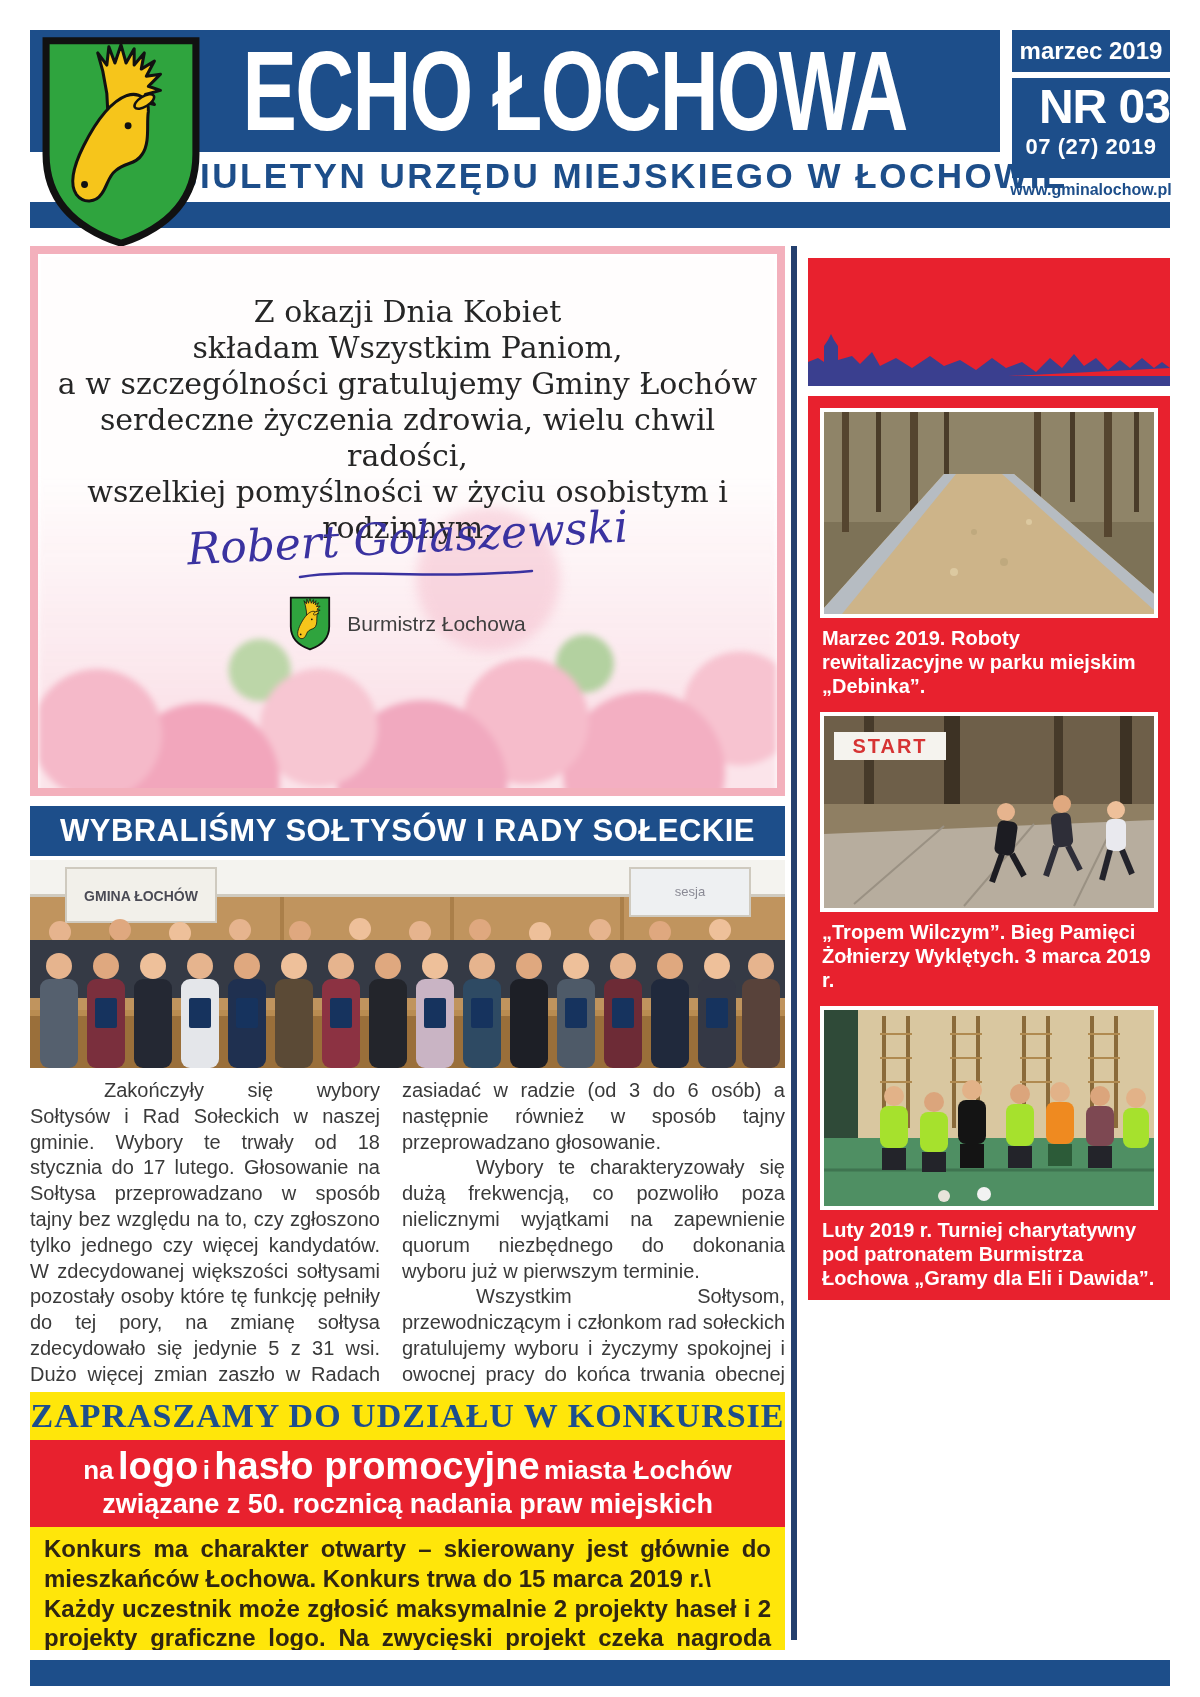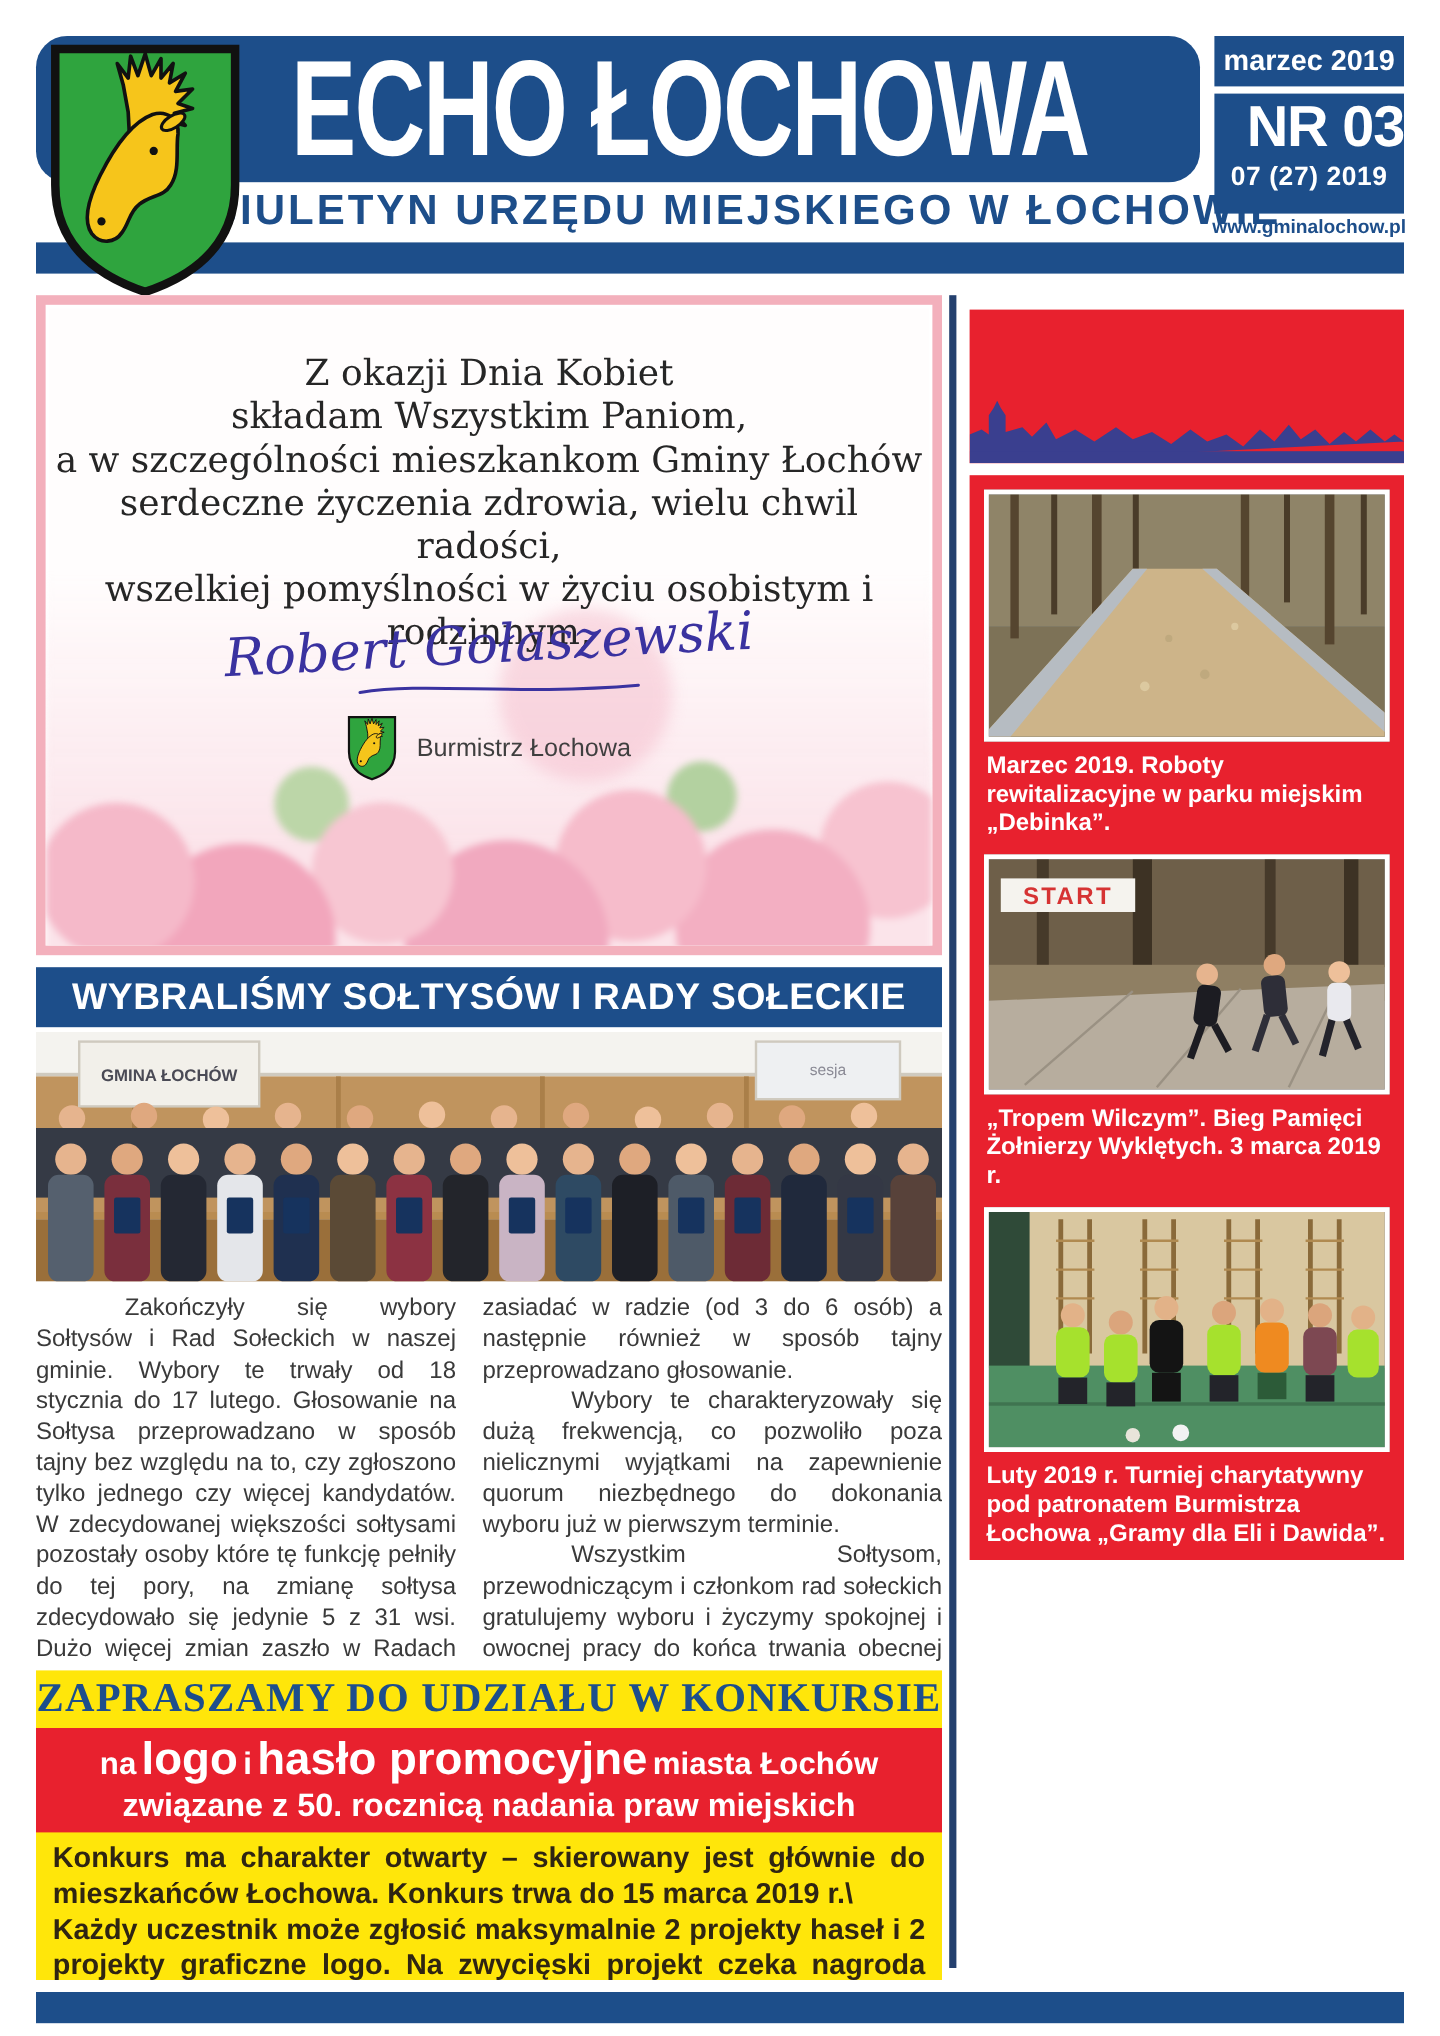--- a/index.html
+++ b/index.html
@@ -3,21 +3,21 @@
 <meta charset="utf-8">
 <title>Echo Łochowa</title>
 <style>
   html,body{margin:0;padding:0;background:#e9e9e9;}
   .page{position:relative;width:1200px;height:1697px;background:#ffffff;margin:0 auto;
         font-family:"Liberation Sans",sans-serif;overflow:hidden;}
   .abs{position:absolute;}
 
   
   .band-title{left:30px;top:30px;width:970px;height:122px;background:#1d4e8a;
-              display:flex;align-items:center;justify-content:center;padding-left:120px;box-sizing:border-box;border-radius:26px;}
+              display:flex;align-items:center;justify-content:center;padding-left:120px;box-sizing:border-box;}
   .nl-title{font-size:96px;font-weight:bold;color:#fff;white-space:nowrap;letter-spacing:-2px;
             transform:scale(.85,1.18);}
   .band-sub{left:30px;top:152px;width:970px;height:48px;background:#fff;
             display:flex;align-items:center;justify-content:center;padding-left:210px;box-sizing:border-box;}
   .nl-sub{color:#1d4e8a;font-weight:bold;font-size:35px;letter-spacing:2.5px;white-space:nowrap;}
   .band-bottom{left:30px;top:202px;width:1140px;height:26px;background:#1d4e8a;}
   .issue-month{left:1012px;top:30px;width:158px;height:42px;background:#1d4e8a;color:#fff;
                font-weight:bold;font-size:24px;display:flex;align-items:center;justify-content:center;}
   .issue-box{left:1012px;top:78px;width:158px;height:100px;background:#1d4e8a;color:#fff;text-align:center;}
   .issue-no{font-size:48px;font-weight:bold;line-height:1.1;margin-top:3px;letter-spacing:-1px;text-align:right;}
@@ -125,21 +125,21 @@
         <use href="#coat"></use>
       </svg>
   </header>
 
   <section class="abs greeting">
     <div class="flowers"></div>
     <div class="rose-ghost"></div>
     <div class="greet-lines">
       <div>Z okazji Dnia Kobiet</div>
       <div>składam Wszystkim Paniom,</div>
-      <div>a w szczególności mieszkankom Gminy Łochów</div>
+      <div>a w szczególności gratulujemy Gminy Łochów</div>
       <div>serdeczne życzenia zdrowia, wielu chwil radości,</div>
       <div>wszelkiej pomyślności w życiu osobistym i rodzinnym,</div>
     </div>
     <div class="sig">Robert Gołaszewski</div>
     <svg class="sig-flourish" width="240" height="16" viewBox="0 0 240 16">
       <path d="M4 11 C60 2 130 14 236 5" fill="none" stroke="#3a32a0" stroke-width="2.5" stroke-linecap="round"></path>
     </svg>
     <div class="sig-row">
       <svg width="42" height="55" viewBox="0 0 160 212">
           <use href="#coat"></use>

